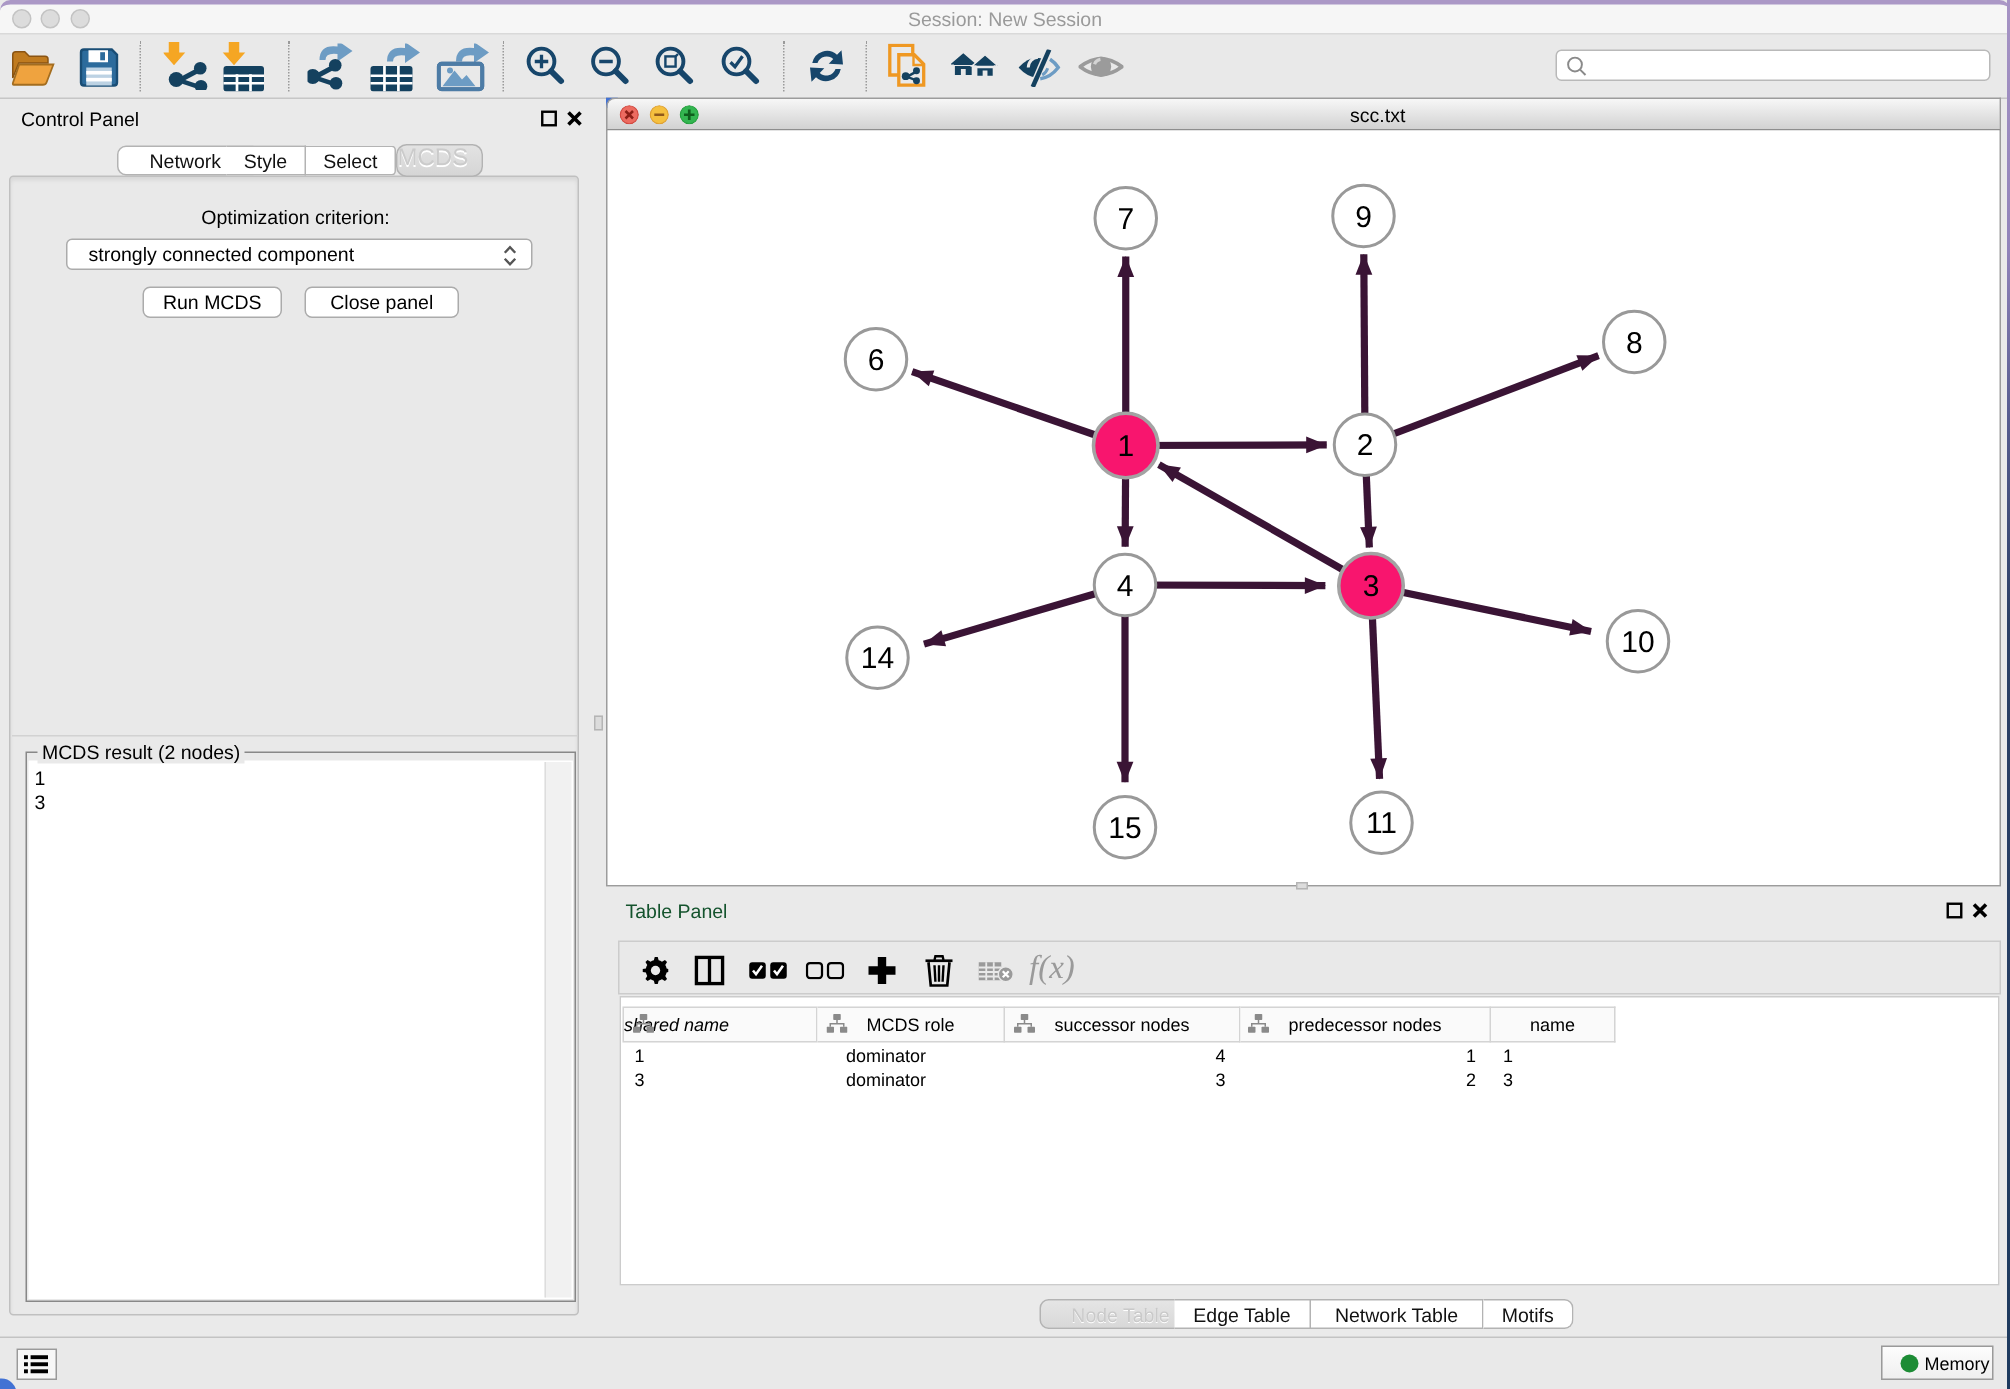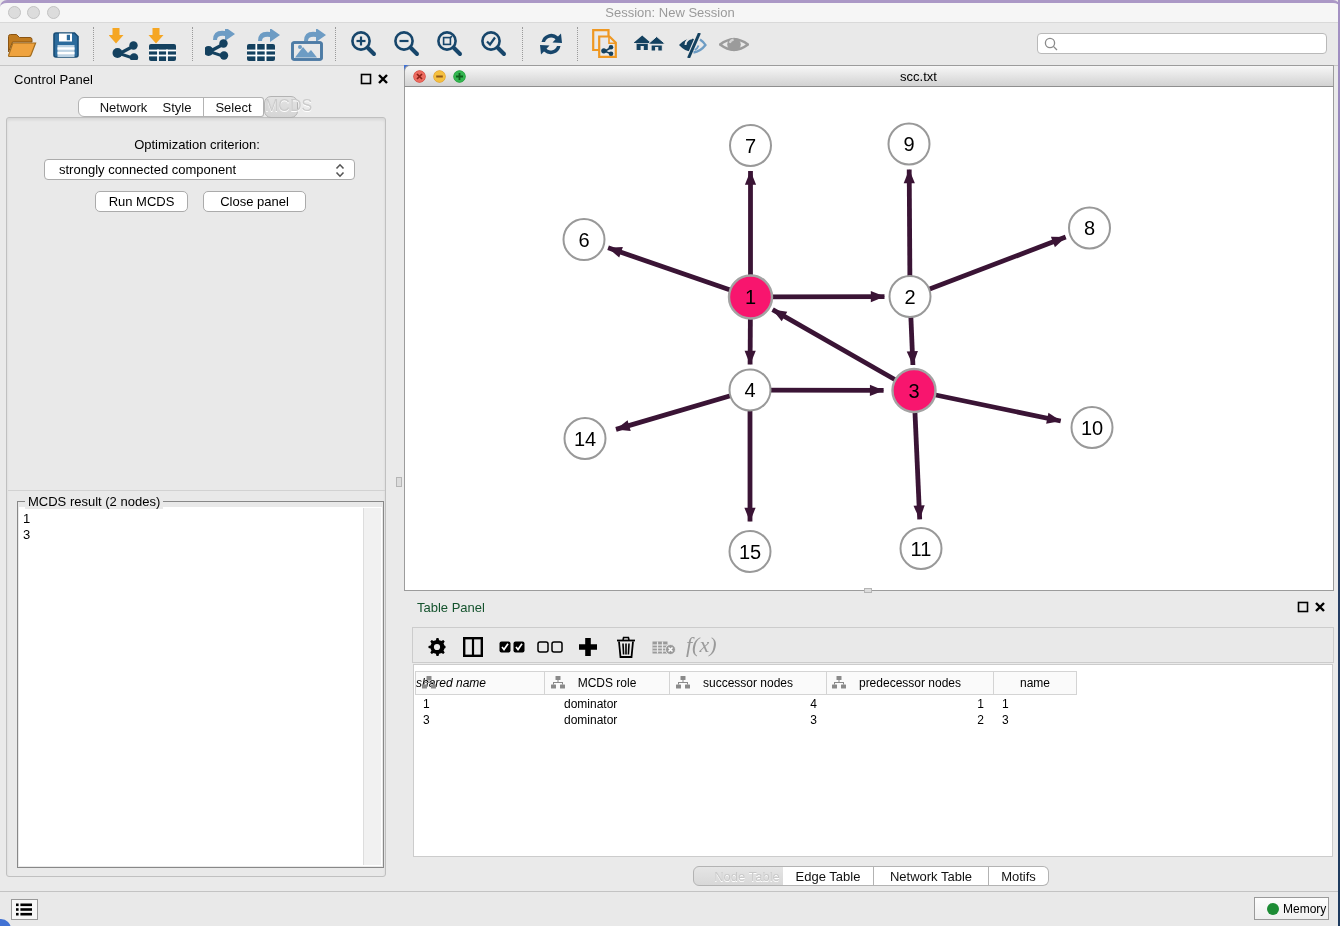--- a/index.html
+++ b/index.html
@@ -14,21 +14,21 @@
 
 
 #toolbar { left:0; top:22px; width:1340px; height:44px; background:#e9e9e9; border-top:1px solid #d9d9d9; border-bottom:1px solid #c6c6c6; }
 .sep { position:absolute; top:27px; height:34px; width:1px; border-left:1px dotted #9a9a9a; }
 #searchbox { left:1037px; top:33px; width:290px; height:21px; background:#fff; border:1px solid #b9b9b9; border-radius:4px; }
 
 
 #cp-title { left:14px; top:72px; font-size:13px; color:#000; }
 #cp-content { left:6px; top:117px; width:380px; height:760px; background:#e9e9e9; border:1px solid #c0c0c0; border-radius:3px; box-shadow: inset 0 2px 3px rgba(0,0,0,0.08); }
 .tab { position:absolute; top:97px; height:20px; background:#fff; border:1px solid #b3b3b3; font-size:13px; text-align:center; color:#111; line-height:19px; }
-#tab-mcds { left:264px; top:96px; width:34px; height:22px; background:linear-gradient(#e3e3e3,#d5d5d5); border:1px solid #b3b3b3; border-radius:7px; color:#cbcbcb; text-shadow:0 1px 0 #fff; }
+#tab-mcds { left:264px; top:96px; width:58px; height:22px; background:linear-gradient(#e3e3e3,#d5d5d5); border:1px solid #b3b3b3; border-radius:7px; color:#cbcbcb; text-shadow:0 1px 0 #fff; }
 #opt-label { left:7px; top:137px; width:380px; text-align:center; font-size:13px; color:#000; }
 #opt-select { left:44px; top:159px; width:311px; height:21px; background:#fff; border:1px solid #ababab; border-radius:4px; font-size:13px; line-height:19px; padding-left:14px; color:#000; }
 .btn { position:absolute; height:21px; background:#fff; border:1px solid #ababab; border-radius:5px; font-size:13px; text-align:center; line-height:19px; color:#000; }
 #fieldset { left:17px; top:501px; width:367px; height:367px; border:1px solid #888; }
 #fs-legend { left:25px; top:494px; background:#e9e9e9; padding:0 3px; font-size:13px; color:#000; }
 #fs-white { left:19px; top:507px; width:363px; height:359px; background:#fff; }
 #fs-scroll { left:363px; top:508px; width:18px; height:357px; background:#f1f1f1; border-left:1px solid #ddd; }
 
 
 #netwin { left:404px; top:65px; width:930px; height:526px; background:#fff; border:1px solid #9c9c9c; }

